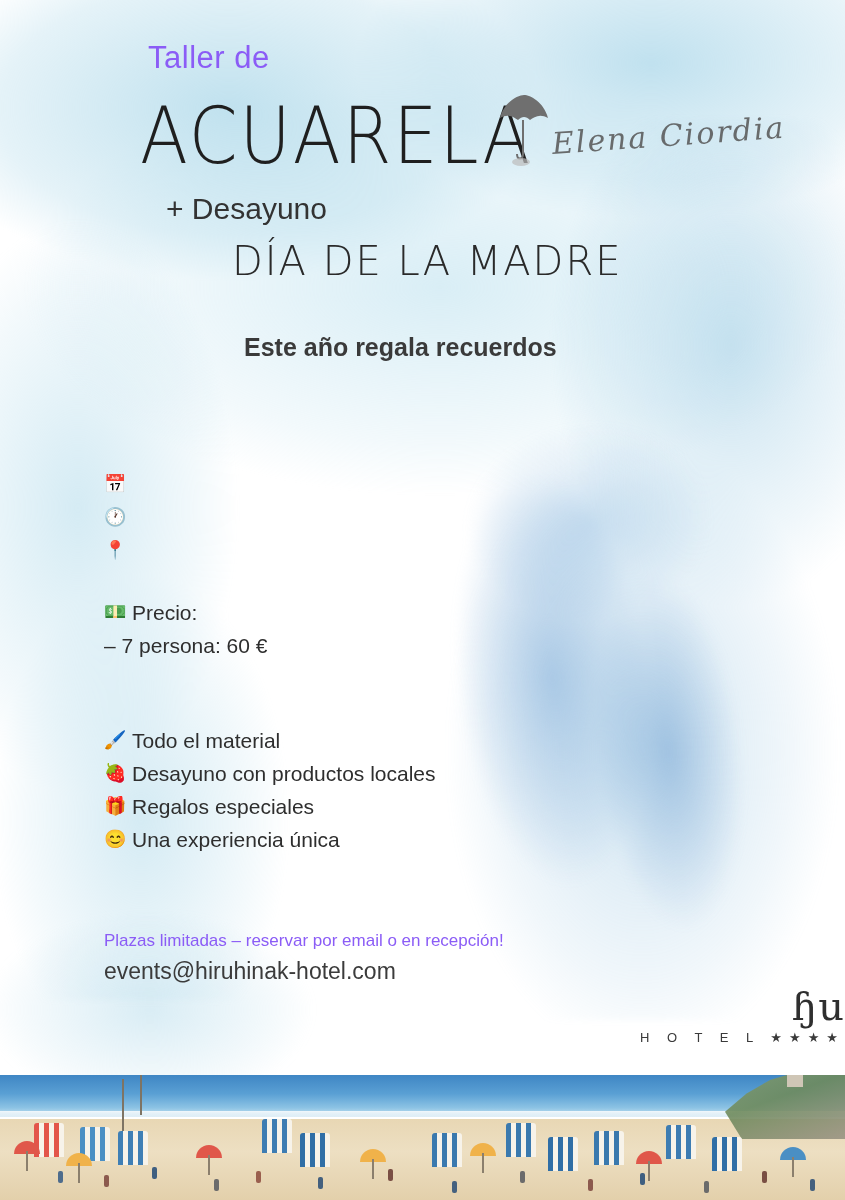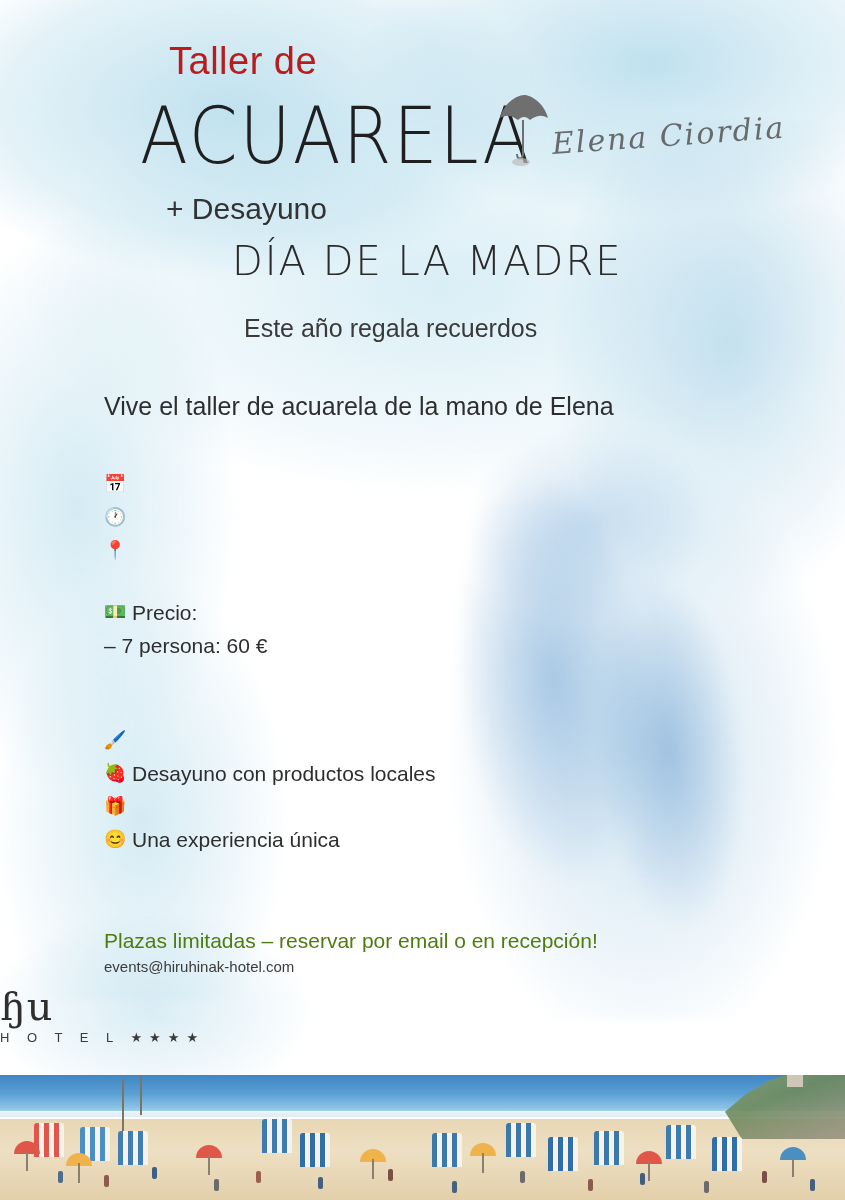--- a/index.html
+++ b/index.html
@@ -70,24 +70,23 @@
   }
 
   
   .tx {
     position: absolute;
     color: #2b2b2b;
     white-space: nowrap;
   }
   .taller-de {
     left: 148px; top: 40px;
-    font-size: 38px;
+    font-size: 31px;
     letter-spacing: 0.5px;
-    color: #b91c1c;
-    margin-left: 21px;
+    color: #8b5cf6;
   }
   .acuarela {
     left: 140px; top: 90px;
     font-size: 70px;
     letter-spacing: 2px;
     font-weight: 300;
     font-family: "DejaVu Sans", sans-serif;
     color: #1f1f1f;
     transform: scaleY(1.12);
     transform-origin: left top;
@@ -115,23 +114,24 @@
   }
   .madre {
     left: 232px; top: 238px;
     font-size: 40px;
     letter-spacing: 2px;
     color: #2a2a2a;
     font-weight: 300;
     font-family: "DejaVu Sans", sans-serif;
   }
   .tagline {
-    left: 244px; top: 314px;
+    left: 244px; top: 333px;
     font-size: 25px;
     color: #3a3a3a;
+    font-weight: bold;
   }
   .subtitle {
     left: 104px; top: 392px;
     font-size: 25px;
     color: #2e2e2e;
   }
 
   
   .block {
     position: absolute;
@@ -151,34 +151,34 @@
     font-size: 18px;
     line-height: 33px;
   }
   .b-details { top: 468px; }
   .b-price   { top: 596px; }
   .b-incl    { top: 724px; }
   .b-plazas  { top: 924px; }
   .email {
     position: absolute;
     left: 104px; top: 958px;
-    font-size: 15px;
+    font-size: 23px;
     color: #3b3b3b;
   }
   .plazas-line {
-    font-size: 21px;
-    color: #4d7c0f;
+    font-size: 17px;
+    color: #8b5cf6;
   }
 
   
   .logo {
     position: absolute;
     left: 0; right: 0;
     top: 984px;
-    text-align: left;
+    text-align: right;
   }
   .logo-mark {
     font-size: 40px;
     letter-spacing: 1px;
     color: #2f2f2f;
     font-family: "DejaVu Serif", serif;
     line-height: 44px;
   }
   .logo-name {
     font-size: 37px;
@@ -288,21 +288,20 @@
     <path d="M4 26 C8 10 22 3 28 3 C34 3 48 10 52 26 C44 21 38 25 34 28 C30 24 26 24 22 28 C18 25 12 21 4 26 Z" fill="#6f6f6f"></path>
     <path d="M27 28 L27 62" stroke="#6f6f6f" stroke-width="2" fill="none"></path>
     <path d="M27 62 C27 68 21 68 21 62" stroke="#6f6f6f" stroke-width="2" fill="none"></path>
     <ellipse cx="25" cy="70" rx="9" ry="4" fill="#bcbcbc" opacity="0.7"></ellipse>
   </svg>
 
   <div class="tx signature">Elena Ciordia</div>
   <div class="tx madre">DÍA DE LA MADRE</div>
   <div class="tx desayuno">+ Desayuno</div>
   <div class="tx tagline">Este año regala recuerdos</div>
-  <div class="tx subtitle">Vive el taller de acuarela de la mano de Elena</div>
 
   <div class="block b-details">
     <div class="row">
       <span class="emo">📅</span>
     </div>
     <div class="row">
       <span class="emo">🕐</span>
     </div>
     <div class="row">
       <span class="emo">📍</span>
@@ -313,27 +312,29 @@
     <div class="row">
       <span class="emo">💵</span>
       <span>Precio:</span>
     </div>
     <div>– 7 persona: 60 €</div>
   </div>
 
   <div class="block b-incl">
     <div class="row">
       <span class="emo">🖌️</span>
+      <span>Todo el material</span>
     </div>
     <div class="row">
       <span class="emo">🍓</span>
       <span>Desayuno con productos locales</span>
     </div>
     <div class="row">
       <span class="emo">🎁</span>
+      <span>Regalos especiales</span>
     </div>
     <div class="row">
       <span class="emo">😊</span>
       <span>Una experiencia única</span>
     </div>
   </div>
 
   <div class="block b-plazas">
     <div class="plazas-line">Plazas limitadas – reservar por email o en recepción!</div>
   </div>

